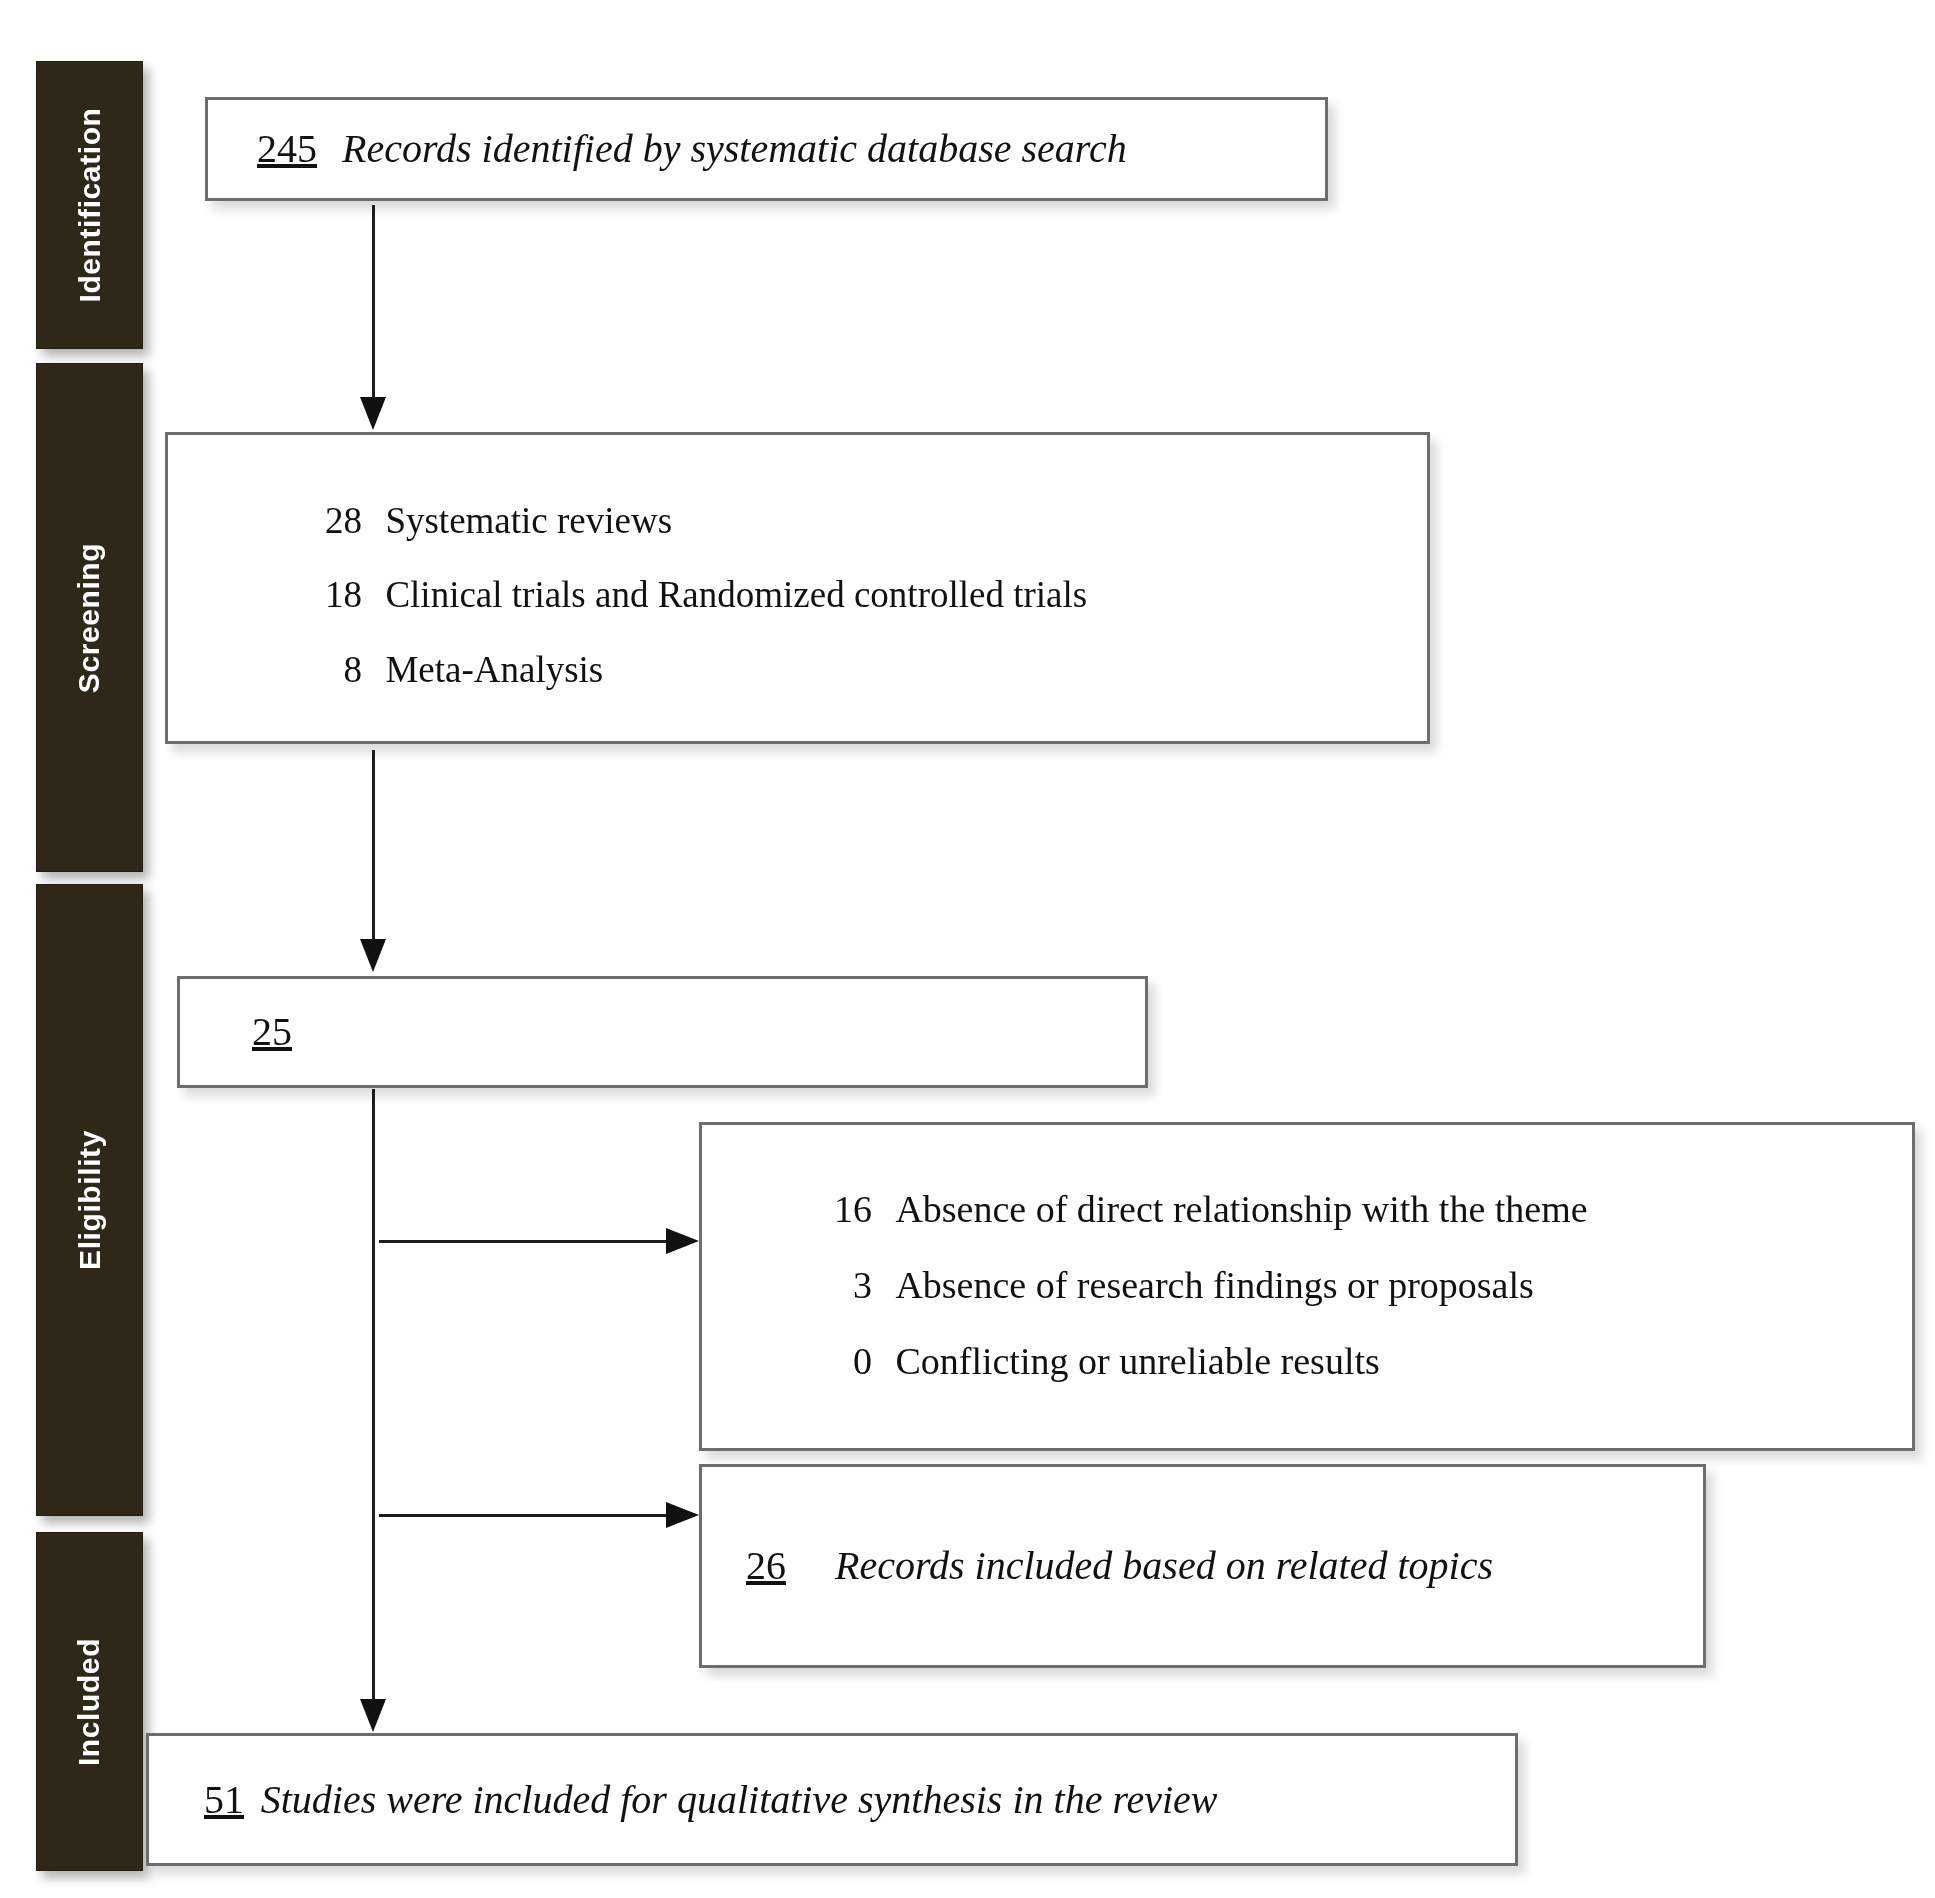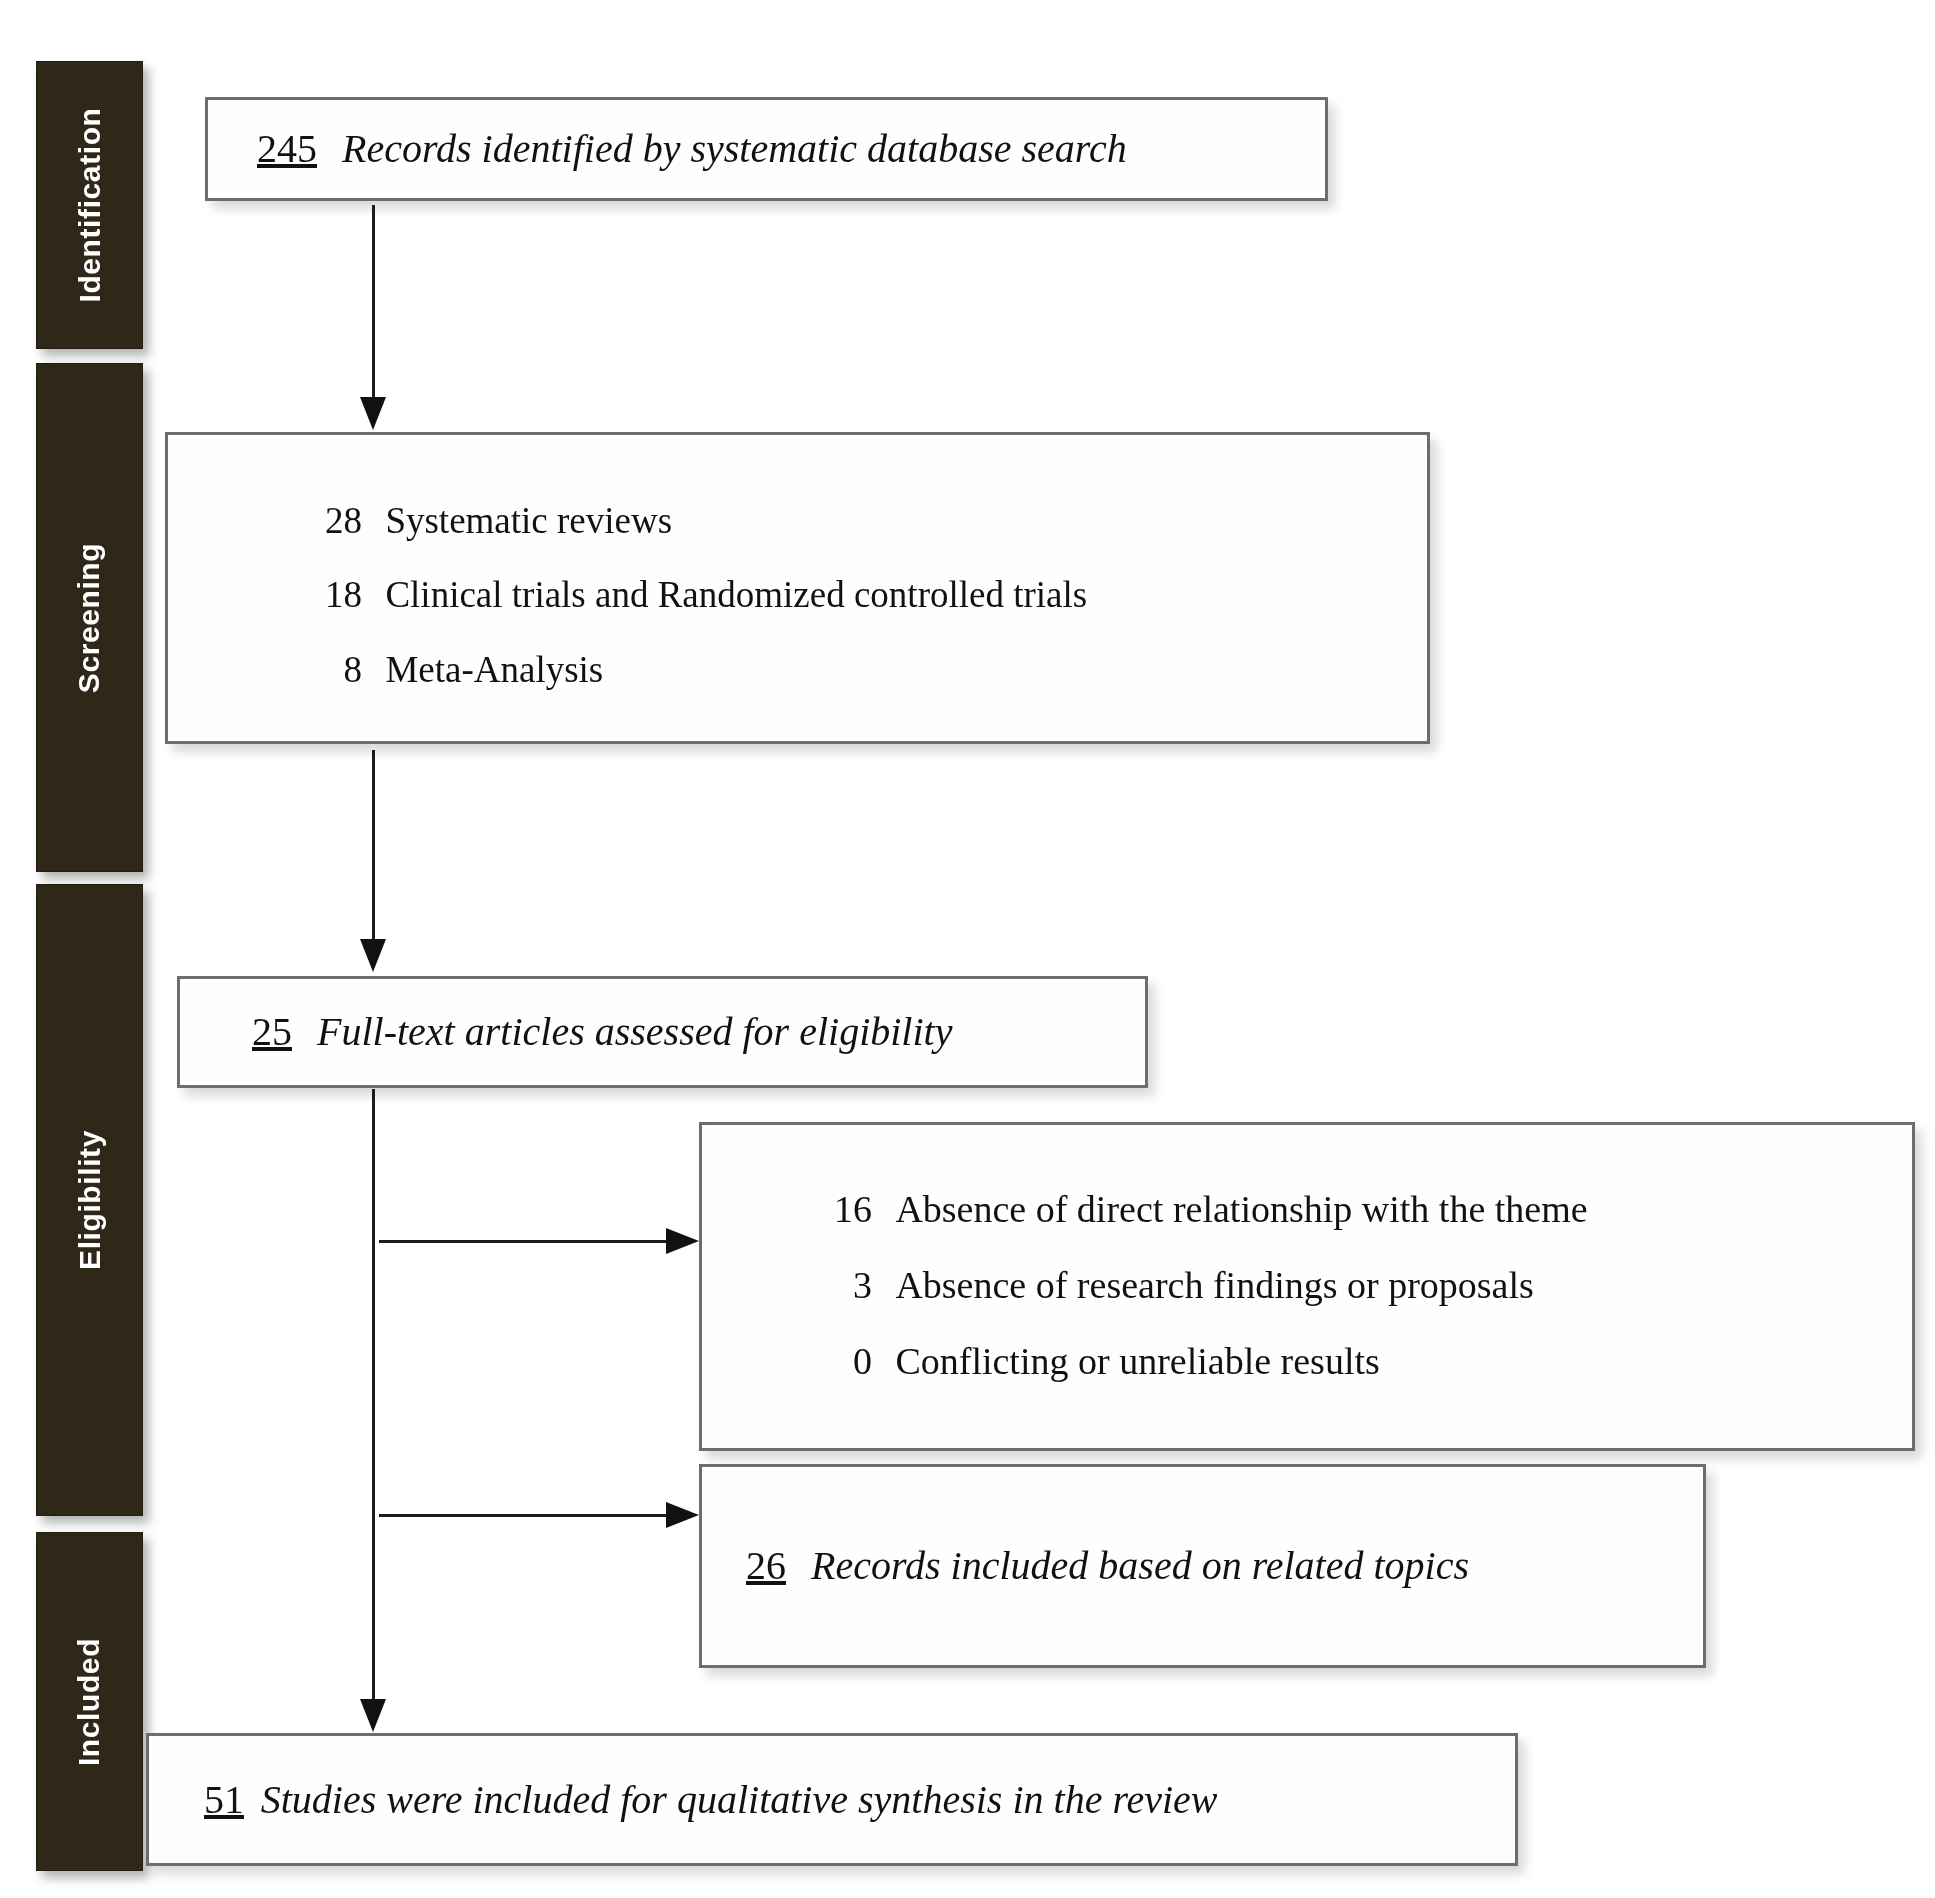--- a/index.html
+++ b/index.html
@@ -107,20 +107,21 @@
   }
   #box-excluded {
     left: 699px; top: 1122px; width: 1216px; height: 329px;
     padding: 23.4px 11px 0 36px;
   }
   #box-excluded .sub-row { font-size: 38px; }
   #box-excluded .sub-num { width: 134px; }
   #box-related {
     left: 699px; top: 1464px; width: 1007px; height: 204px;
     padding-left: 44px;
+    gap: 24px;
   }
   #box-included51 {
     left: 146px; top: 1733px; width: 1372px; height: 133px;
     padding-left: 55px;
   }
 
   
   .vline {
     position: absolute;
     width: 2.8px;
@@ -187,21 +188,20 @@
         <span class="sub-lbl">Meta-Analysis</span>
       </div>
     </div>
   </div>
 
   <div class="vline" style="left:372px; top:750px; height:190px;"></div>
   <div class="arrow-down" style="left:360px; top:939px;"></div>
 
   <div class="flow-box single-line" id="box-fulltext">
     <span class="count">25</span>
-    <span class="lbl">Full-text articles assessed for eligibility</span>
   </div>
 
   <div class="vline" style="left:372px; top:1089px; height:611px;"></div>
   <div class="arrow-down" style="left:360px; top:1699px;"></div>
 
   <div class="hline" style="left:379px; top:1240px; width:287px;"></div>
   <div class="arrow-right" style="left:666px; top:1228px;"></div>
 
   <div class="flow-box" id="box-excluded">
     <div class="subs">

